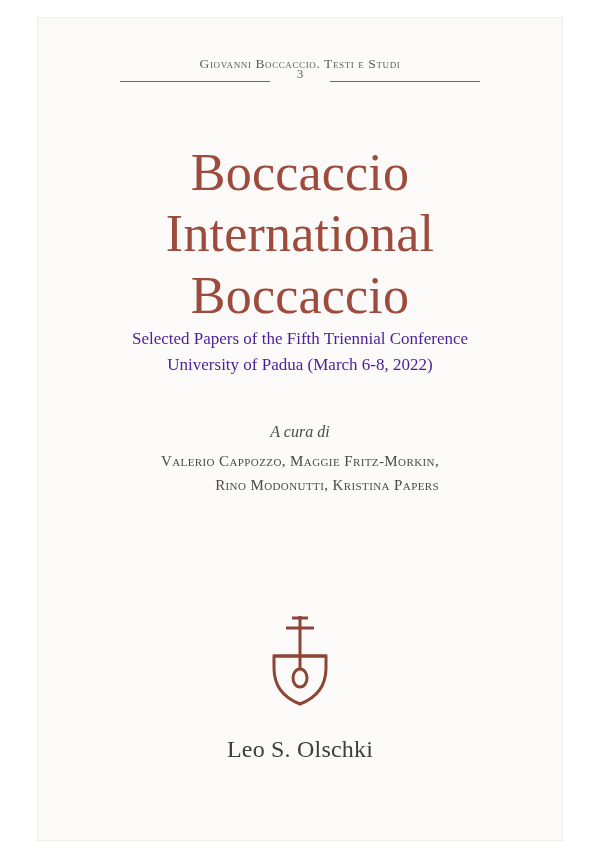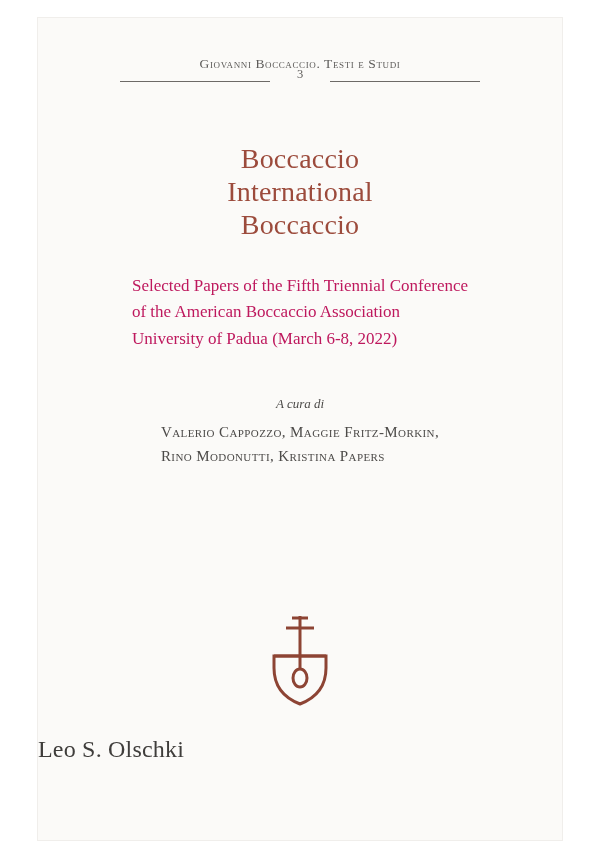--- a/index.html
+++ b/index.html
@@ -65,49 +65,49 @@
     font-size: 12.5px;
     color: #5d5b59;
     background: transparent;
     padding: 0 10px;
   }
   .main-title {
     margin-top: 60px;
     text-align: center;
     color: #9c4b3c;
     font-family: "Liberation Serif", serif;
-    font-size: 28px;
+    font-size: 52px;
     line-height: 1.18;
     font-weight: normal;
     letter-spacing: 0.2px;
     padding: 0 30px;
   }
   .main-title .line {
     display: block;
   }
   .subtitle {
-    margin-top: 32px;
-    color: #be185d;
+    text-align: center;
+    color: #4c1d95;
     font-size: 17px;
     line-height: 1.55;
     padding: 0 54px;
   }
   .subtitle .line {
     display: block;
   }
   .editors-intro {
     margin-top: 44px;
     text-align: center;
     color: #4c4a48;
-    font-size: 13px;
+    font-size: 16px;
     font-style: italic;
   }
   .editors {
     margin-top: 8px;
-    text-align: left;
+    text-align: right;
     color: #4c4a48;
     font-size: 15px;
     font-variant: small-caps;
     letter-spacing: 0.4px;
     line-height: 1.6;
     padding: 0 50px;
   }
   .editors .line {
     display: block;
   }
@@ -117,21 +117,21 @@
     right: 0;
     top: 588px;
     display: flex;
     justify-content: center;
   }
   .publisher {
     position: absolute;
     left: 0;
     right: 0;
     top: 718px;
-    text-align: left;
+    text-align: center;
     color: #3f3d3b;
     font-size: 24px;
     letter-spacing: 0.2px;
   }
 </style>
 </head>
 <body>
 
 <div class="page">
   <div class="cover">
@@ -145,21 +145,20 @@
     </div>
 
     <div class="main-title">
       <span class="line">Boccaccio</span>
       <span class="line">International</span>
       <span class="line">Boccaccio</span>
     </div>
 
     <div class="subtitle">
       <span class="line">Selected Papers of the Fifth Triennial Conference</span>
-      <span class="line">of the American Boccaccio Association</span>
       <span class="line">University of Padua (March 6-8, 2022)</span>
     </div>
 
     <div class="editors-intro">A cura di</div>
 
     <div class="editors">
       <span class="line">Valerio Cappozzo, Maggie Fritz-Morkin,</span>
       <span class="line">Rino Modonutti, Kristina Papers</span>
     </div>
 

